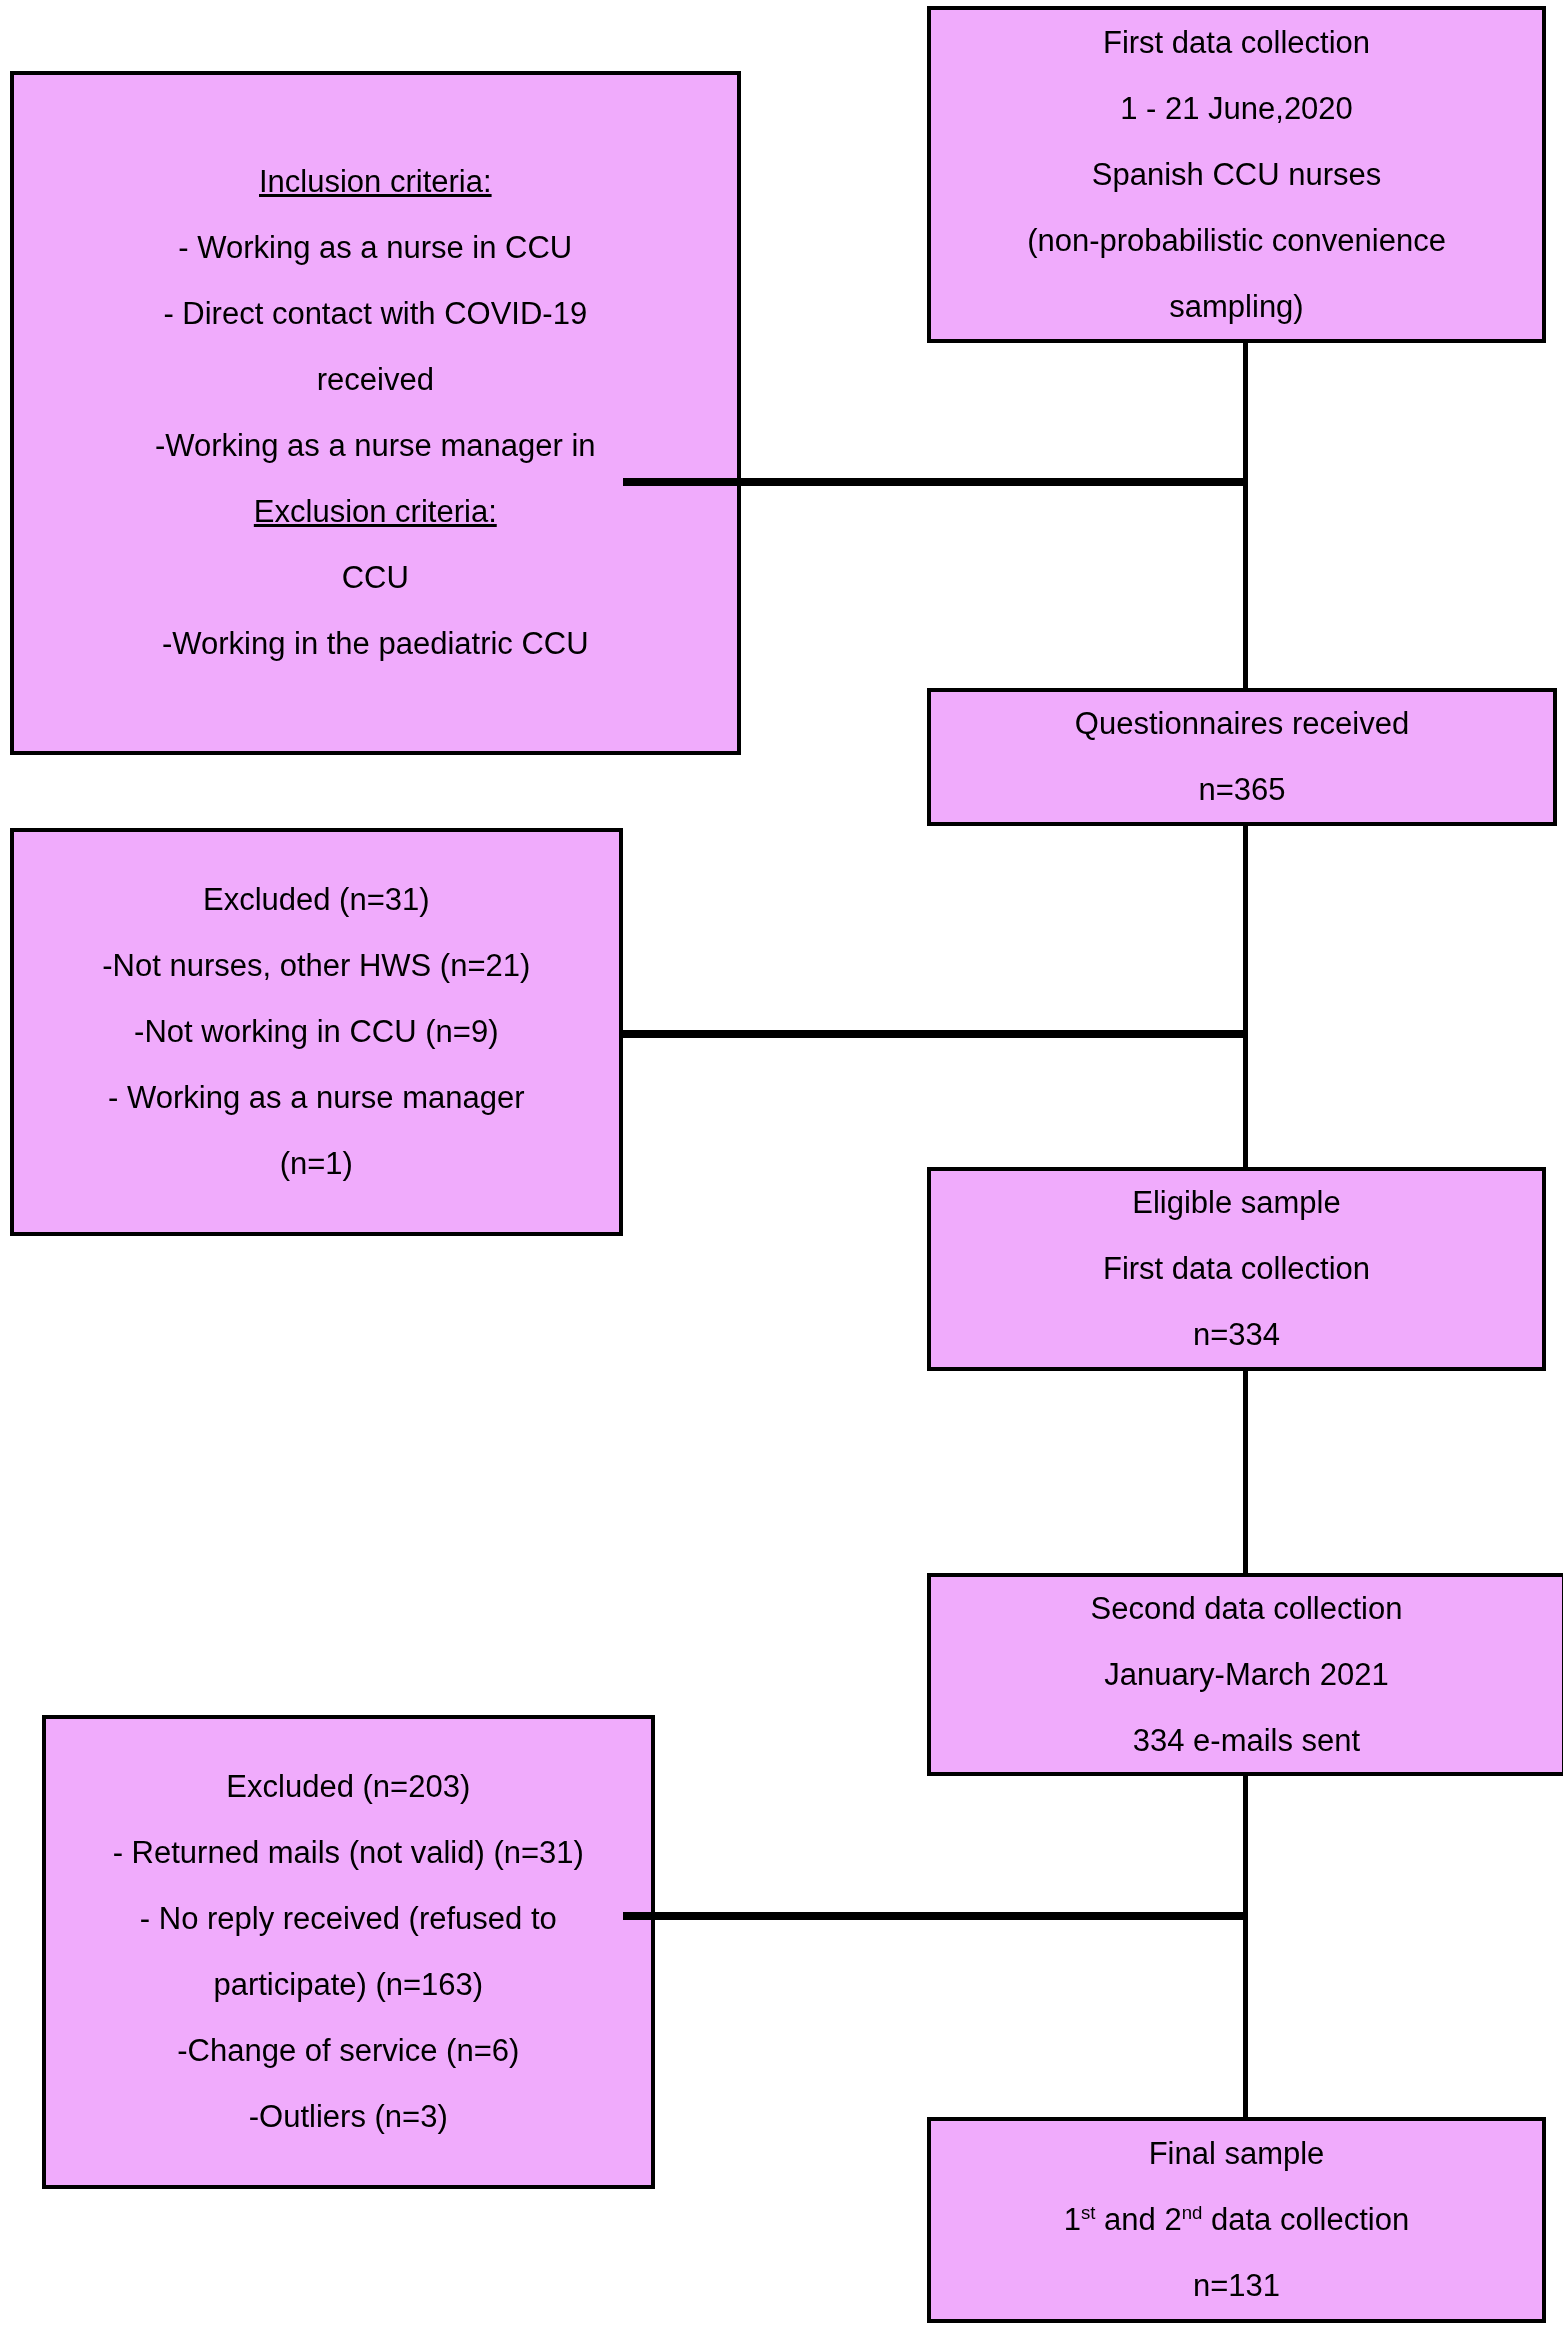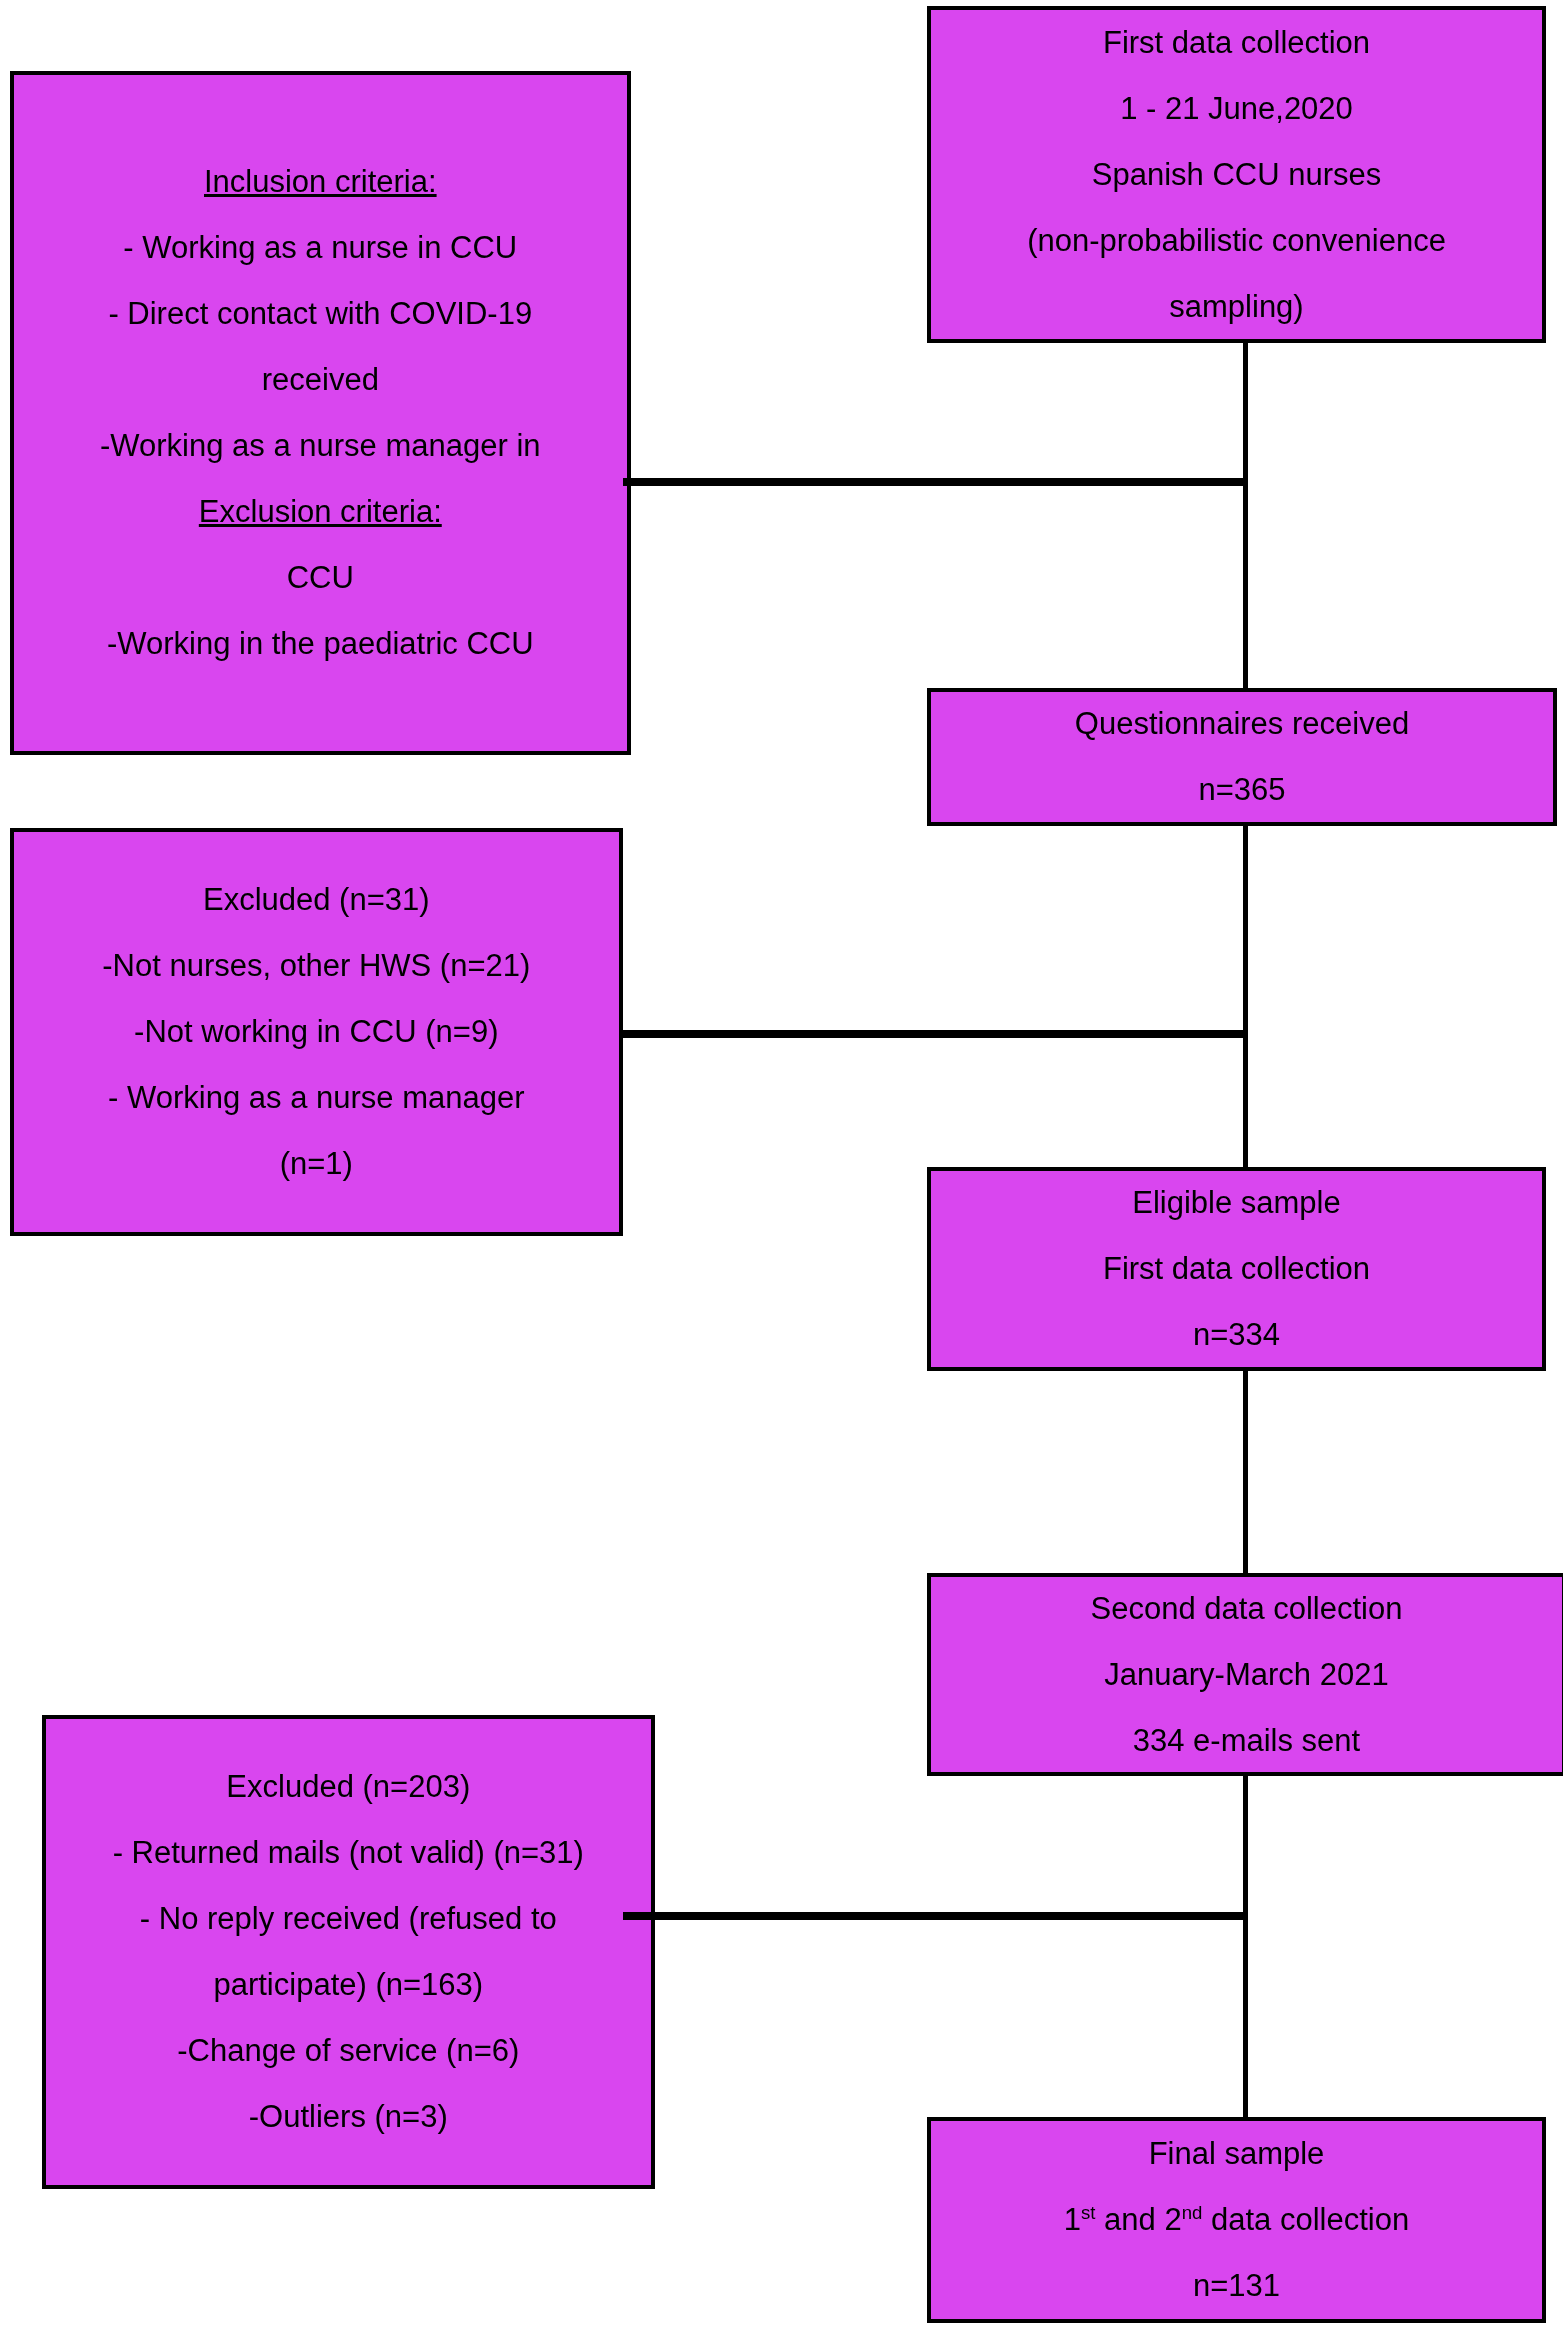--- a/index.html
+++ b/index.html
@@ -8,21 +8,21 @@
     width: 1564px;
     height: 2330px;
     background: #ffffff;
     font-family: "Liberation Sans", "DejaVu Sans", sans-serif;
     color: #000000;
   }
   .box {
     position: absolute;
     box-sizing: border-box;
     border: 4.9px solid #000000;
-    background: #d946ef;
+    background: #f0abfc;
     display: flex;
     flex-direction: column;
     justify-content: center;
     align-items: center;
     text-align: center;
   }
   .line {
     font-size: 31px;
     line-height: 66px;
     white-space: nowrap;
@@ -30,21 +30,21 @@
   .u { text-decoration: underline; }
   .hline { position: absolute; height: 7.8px; background: #000000; }
   .vline { position: absolute; width: 4.9px;  background: #000000; }
   sup { font-size: 0.6em; vertical-align: super; line-height: 0; }
 </style>
 </head>
 <body>
 
 <div class="canvas">
 
-  <div class="box" style="left:9.8px; top:71px; width:621px; height:684px;">
+  <div class="box" style="left:9.8px; top:71px; width:731px; height:684px;">
     <div class="line u">Inclusion criteria:</div>
     <div class="line">- Working as a nurse in CCU</div>
     <div class="line">- Direct contact with COVID-19</div>
     <div class="line">received</div>
     <div class="line">-Working as a nurse manager in</div>
     <div class="line u">Exclusion criteria:</div>
     <div class="line">CCU</div>
     <div class="line">-Working in the paediatric CCU</div>
   </div>
 

